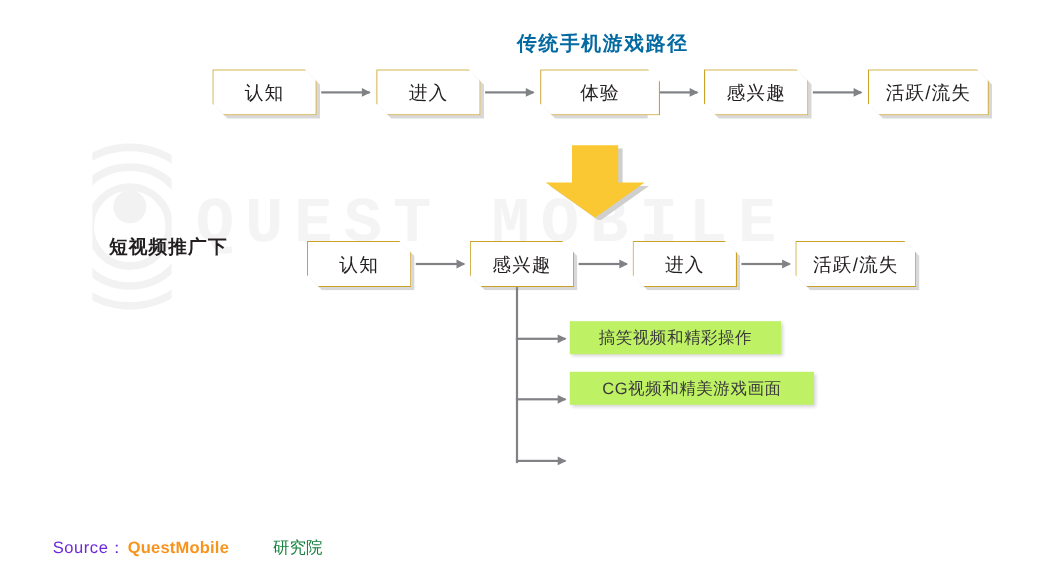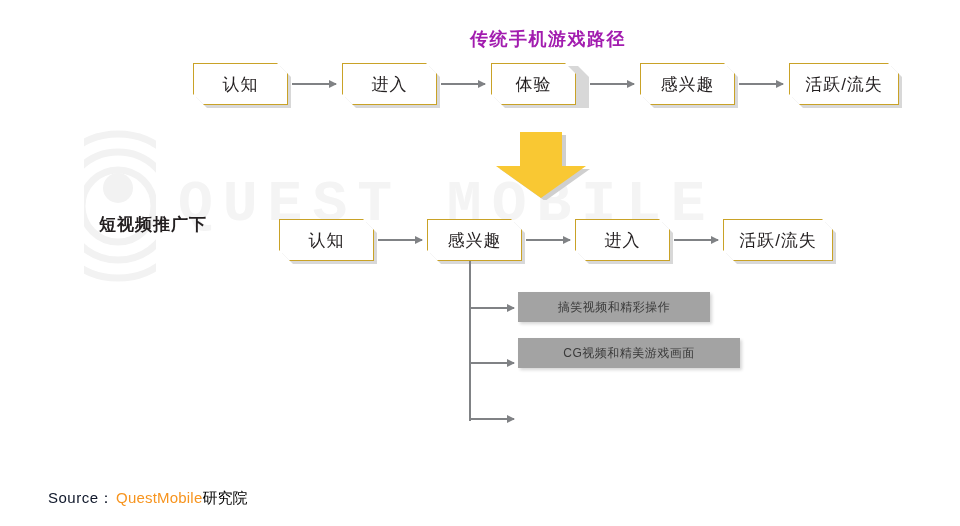--- a/index.html
+++ b/index.html
@@ -101,38 +101,38 @@
     position: absolute;
     width: 1.5px;
     background: #808285;
     z-index: 2;
   }
 
   
   .grey-box {
     position: absolute;
     box-sizing: border-box;
-    background: #a3a3a3;
+    background: #bef264;
     border: none;
     display: flex;
     align-items: center;
     justify-content: center;
-    font-size: 12px;
+    font-size: 15px;
     color: #3a3a3a;
     letter-spacing: 0.5px;
     z-index: 3;
     box-shadow: 2px 2px 3px rgba(0,0,0,0.16);
   }
 
   
   .main-title {
     position: absolute;
     font-size: 18px;
     font-weight: 700;
-    color: #a21caf;
+    color: #0369a1;
     letter-spacing: 1.5px;
     z-index: 3;
     white-space: nowrap;
   }
   .side-label {
     position: absolute;
     font-size: 17px;
     font-weight: 700;
     color: #231f20;
     letter-spacing: 1px;
@@ -146,28 +146,28 @@
     position: absolute;
     left: 48px;
     top: 489px;
     font-size: 15px;
     color: #58595b;
     z-index: 3;
     white-space: nowrap;
     display: flex;
     align-items: baseline;
   }
-  .footer .src-label { color: #0f172a; letter-spacing: 0.5px; }
+  .footer .src-label { color: #6d28d9; letter-spacing: 0.5px; }
   .footer .brand {
     color: #f7941e;
-    font-weight: 400;
+    font-weight: 700;
     letter-spacing: 0.2px;
     margin-left: 2px;
   }
-  .footer .brand-suffix { color: #000000; }
+  .footer .brand-suffix { color: #15803d; margin-left: 40px; }
 </style>
 </head>
 <body>
 
 <div id="canvas">
 
   <div class="watermark-layer">
     <svg class="wm-logo" viewBox="0 0 160 160">
       <g fill="none" stroke="#f2f2f2" stroke-width="7">
         <circle cx="80" cy="80" r="72"></circle>
@@ -185,21 +185,21 @@
 
   <div class="flow-box-shadow" style="left:196px; top:66px; width:95px; height:42px;"></div>
   <div class="flow-box" style="left:193px; top:63px; width:95px; height:42px;">认知</div>
   <div class="harrow" style="left:292px; top:83px; width:44px;"></div>
 
   <div class="flow-box-shadow" style="left:345px; top:66px; width:95px; height:42px;"></div>
   <div class="flow-box" style="left:342px; top:63px; width:95px; height:42px;">进入</div>
   <div class="harrow" style="left:441px; top:83px; width:44px;"></div>
 
   <div class="flow-box-shadow" style="left:494px; top:66px; width:95px; height:42px;"></div>
-  <div class="flow-box" style="left:491px; top:63px; width:85px; height:42px;">体验</div>
+  <div class="flow-box" style="left:491px; top:63px; width:109px; height:42px;">体验</div>
   <div class="harrow" style="left:590px; top:83px; width:44px;"></div>
 
   <div class="flow-box-shadow" style="left:643px; top:66px; width:95px; height:42px;"></div>
   <div class="flow-box" style="left:640px; top:63px; width:95px; height:42px;">感兴趣</div>
   <div class="harrow" style="left:739px; top:83px; width:44px;"></div>
 
   <div class="flow-box-shadow" style="left:792px; top:66px; width:110px; height:42px;"></div>
   <div class="flow-box" style="left:789px; top:63px; width:110px; height:42px;">活跃/流失</div>
 
   <svg class="big-down-arrow" style="left:486px; top:128px;" width="108" height="72" viewBox="0 0 108 72">

